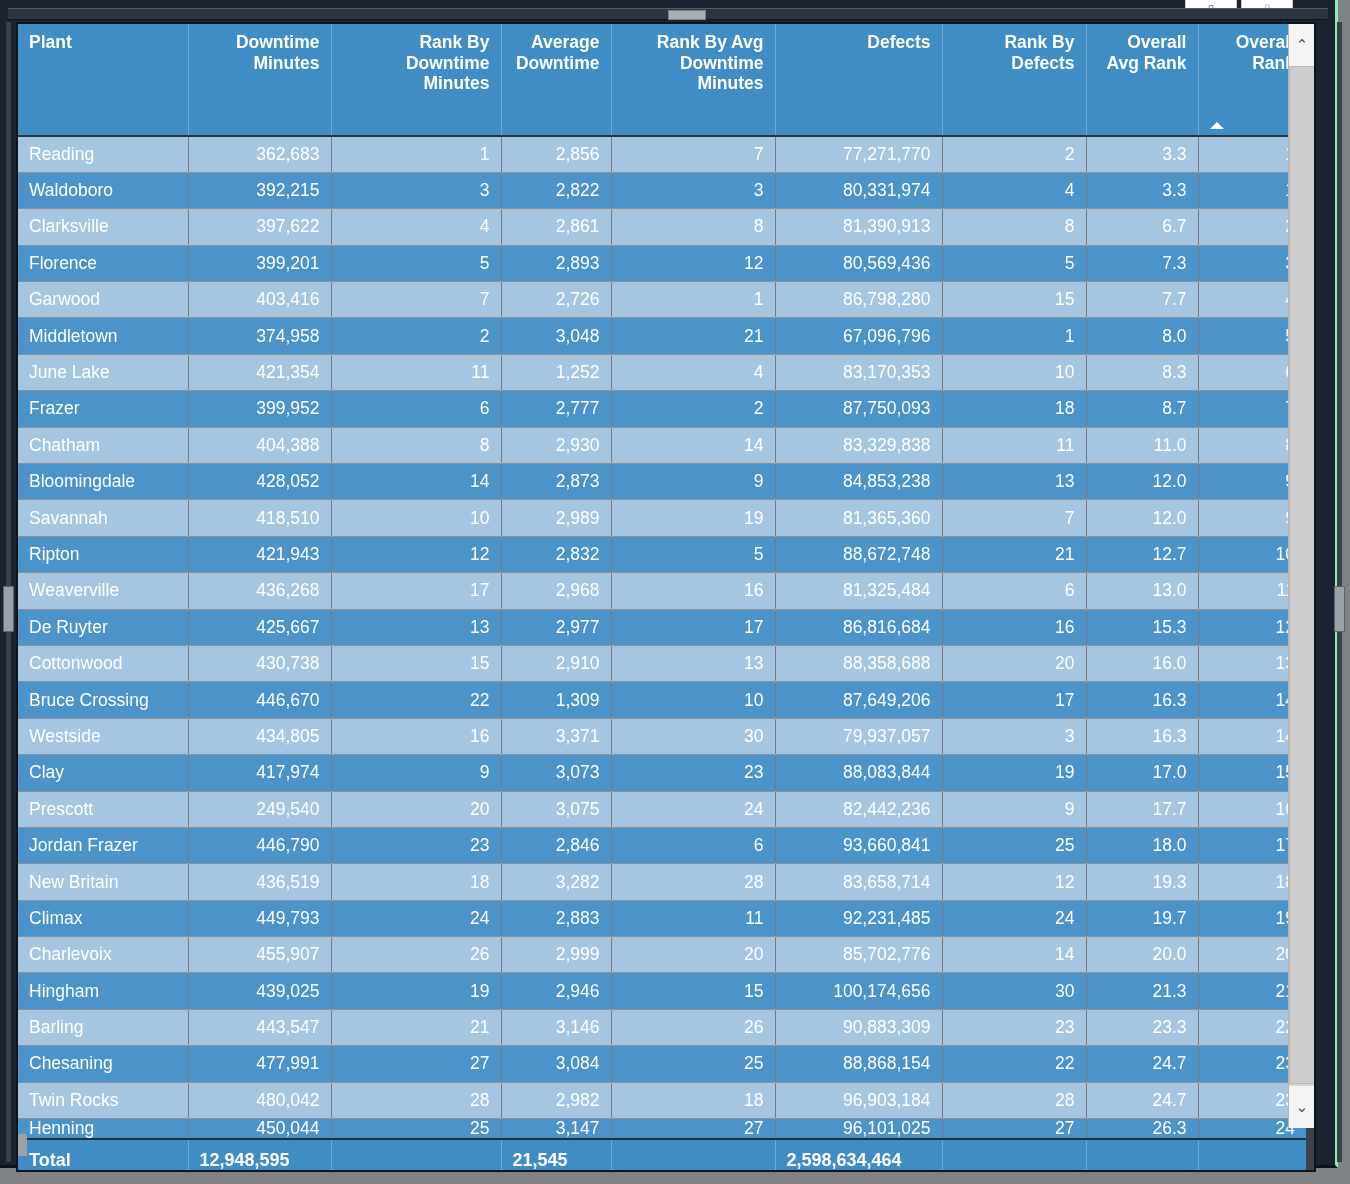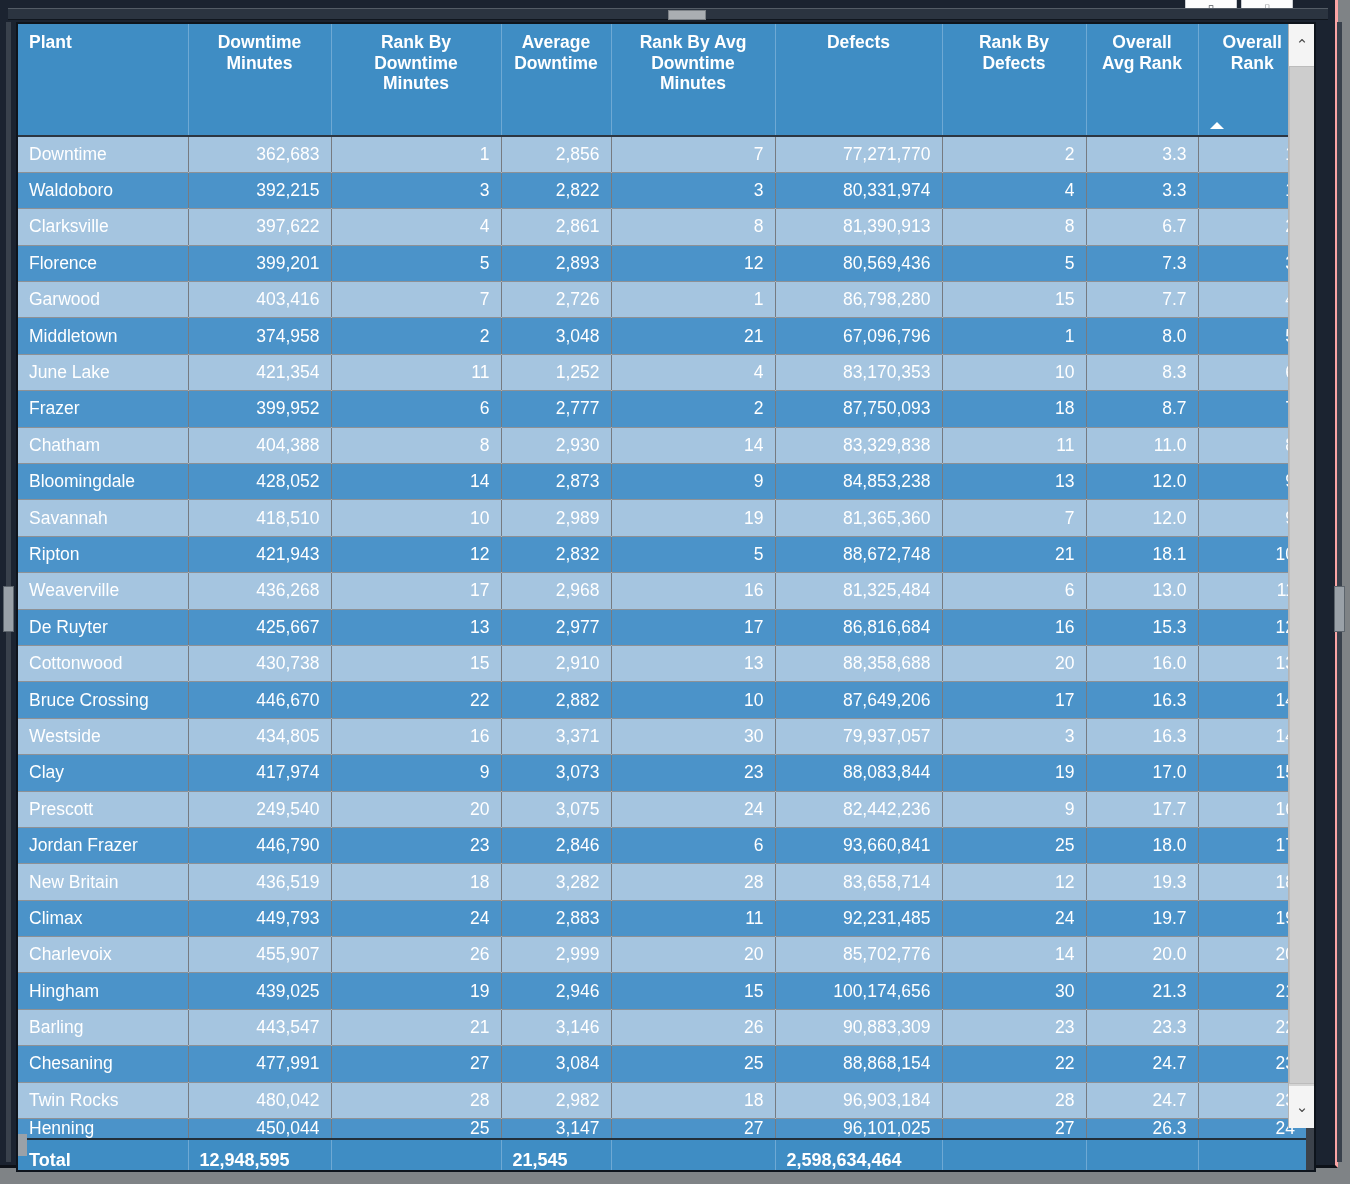--- a/index.html
+++ b/index.html
@@ -20,21 +20,21 @@
     background: #7f8386;
   }
 
   
   #app-shell {
     position: absolute;
     left: 0; top: 0;
     width: 1338px;
     height: 1168px;
     background: #1b2330;
-    border-right: 3px solid #fca5a5;
+    border-right: 3px solid #86efac;
     border-bottom: 3px solid #0d1118;
     padding-left: 16px;
   }
 
   
   #top-toolbar {
     position: absolute;
     left: 1185px; top: -16px;
     width: 120px; height: 34px;
     display: flex;
@@ -118,21 +118,21 @@
     font-size: 17.5px;
     text-align: left;
     vertical-align: top;
     padding: 8px 11px 4px 11px;
     height: 112px;
     border-right: 1px solid #6fa9d4;
     border-bottom: 2px solid #2c3642;
     position: relative;
     line-height: 1.18;
   }
-  thead th.num { text-align: center; }
+  thead th.num { text-align: right; }
   thead th:last-child { border-right: none; }
 
   .sort-caret {
     position: absolute;
     left: 11px; bottom: 6px;
     width: 0; height: 0;
     border-left: 7px solid transparent;
     border-right: 7px solid transparent;
     border-bottom: 7px solid #ffffff;
   }
@@ -263,21 +263,21 @@
             <th class="num">Overall Avg Rank</th>
             <th class="num">
               <span>Overall Rank</span>
               <span class="sort-caret"></span>
             </th>
           </tr>
         </thead>
 
         <tbody id="tbody">
             <tr class="odd">
-              <td>Downtime</td>
+              <td>Reading</td>
               <td class="num">362,683</td>
               <td class="num">1</td>
               <td class="num">2,856</td>
               <td class="num">7</td>
               <td class="num">77,271,770</td>
               <td class="num">2</td>
               <td class="num">3.3</td>
               <td class="num">1</td>
             </tr>
             <tr class="even">
@@ -391,21 +391,21 @@
               <td class="num">9</td>
             </tr>
             <tr class="even">
               <td>Ripton</td>
               <td class="num">421,943</td>
               <td class="num">12</td>
               <td class="num">2,832</td>
               <td class="num">5</td>
               <td class="num">88,672,748</td>
               <td class="num">21</td>
-              <td class="num">18.1</td>
+              <td class="num">12.7</td>
               <td class="num">10</td>
             </tr>
             <tr class="odd">
               <td>Weaverville</td>
               <td class="num">436,268</td>
               <td class="num">17</td>
               <td class="num">2,968</td>
               <td class="num">16</td>
               <td class="num">81,325,484</td>
               <td class="num">6</td>
@@ -431,21 +431,21 @@
               <td class="num">13</td>
               <td class="num">88,358,688</td>
               <td class="num">20</td>
               <td class="num">16.0</td>
               <td class="num">13</td>
             </tr>
             <tr class="even">
               <td>Bruce Crossing</td>
               <td class="num">446,670</td>
               <td class="num">22</td>
-              <td class="num">2,882</td>
+              <td class="num">1,309</td>
               <td class="num">10</td>
               <td class="num">87,649,206</td>
               <td class="num">17</td>
               <td class="num">16.3</td>
               <td class="num">14</td>
             </tr>
             <tr class="odd">
               <td>Westside</td>
               <td class="num">434,805</td>
               <td class="num">16</td>

